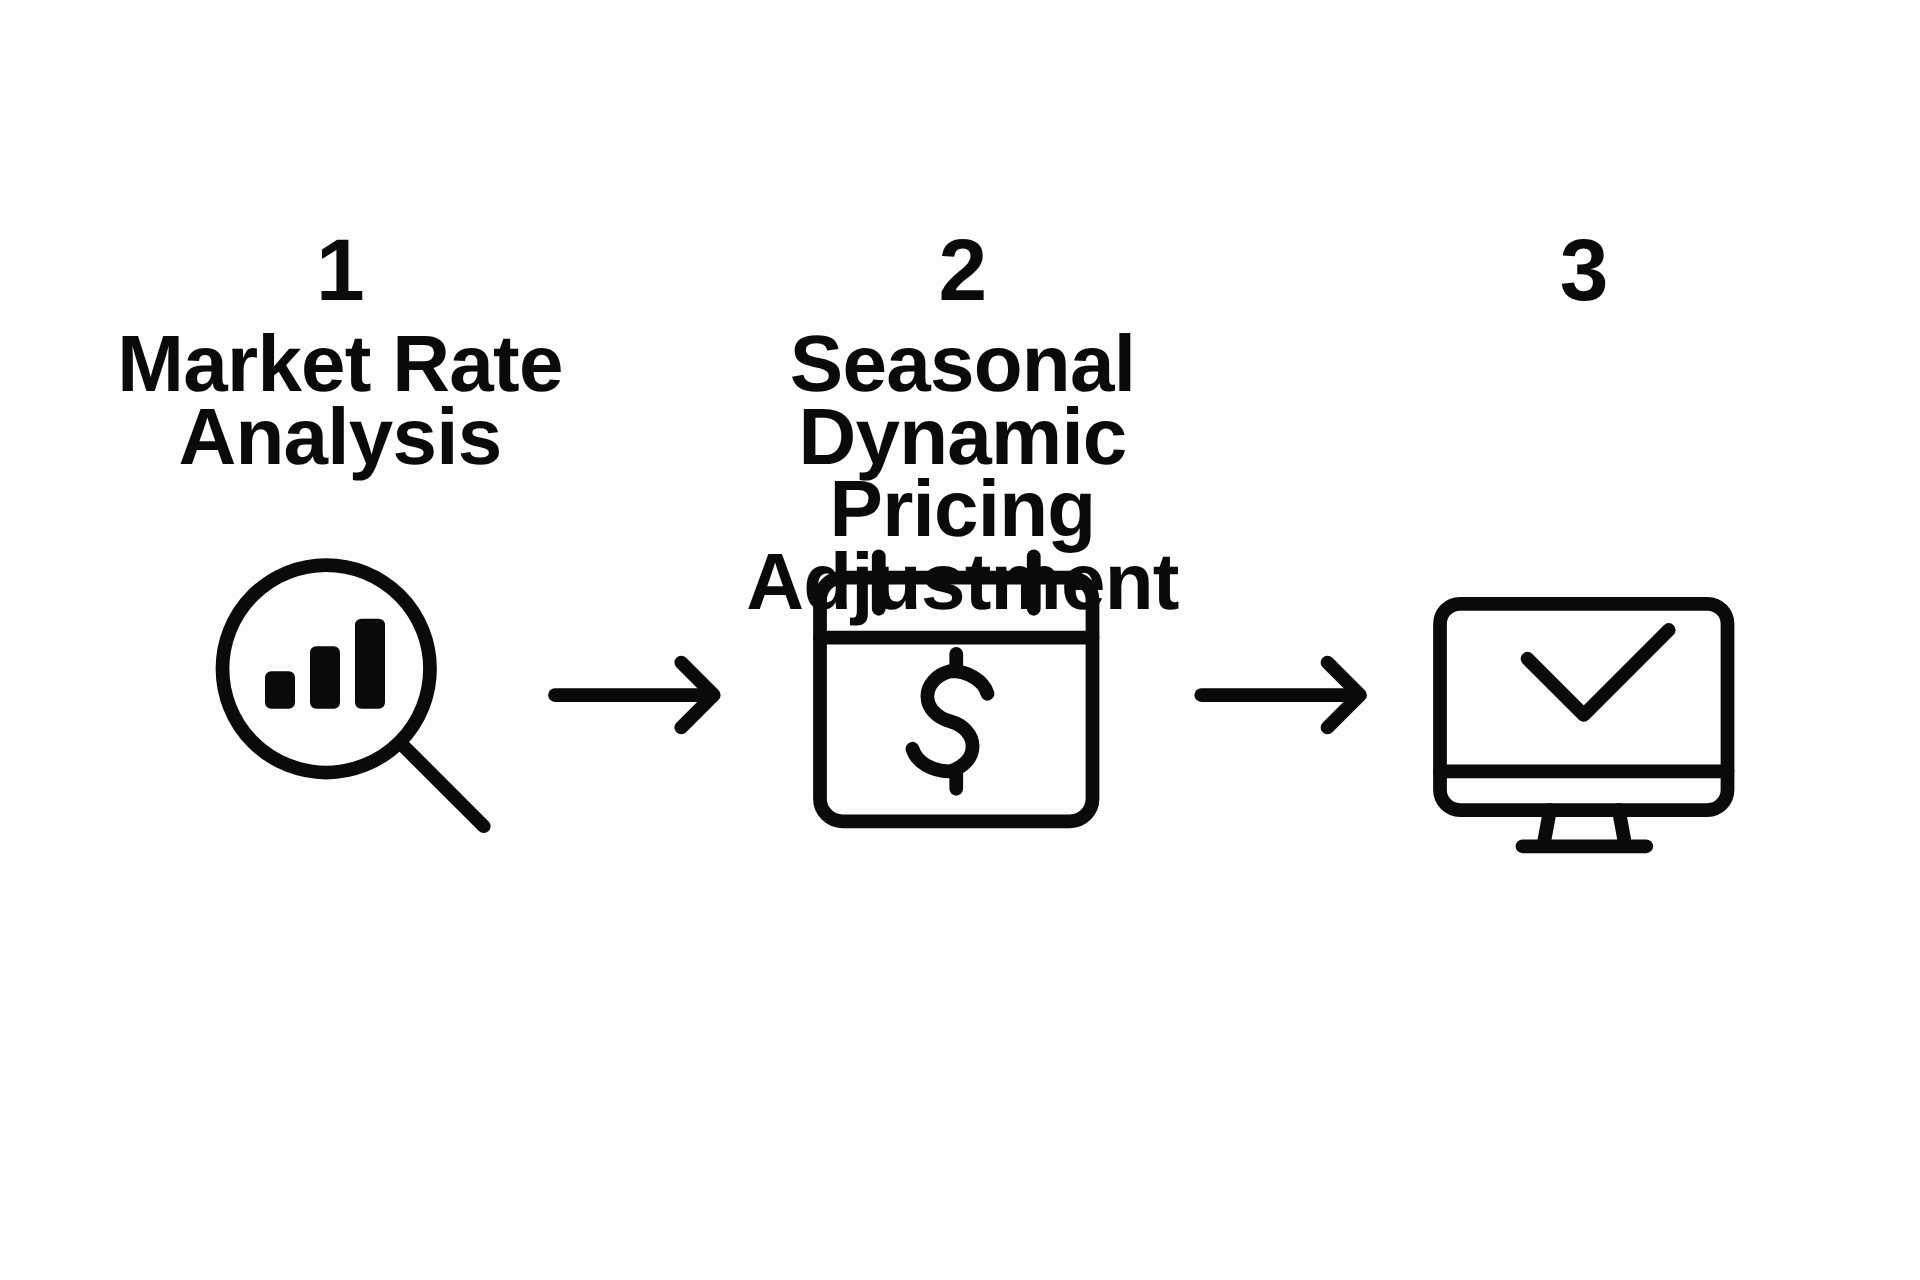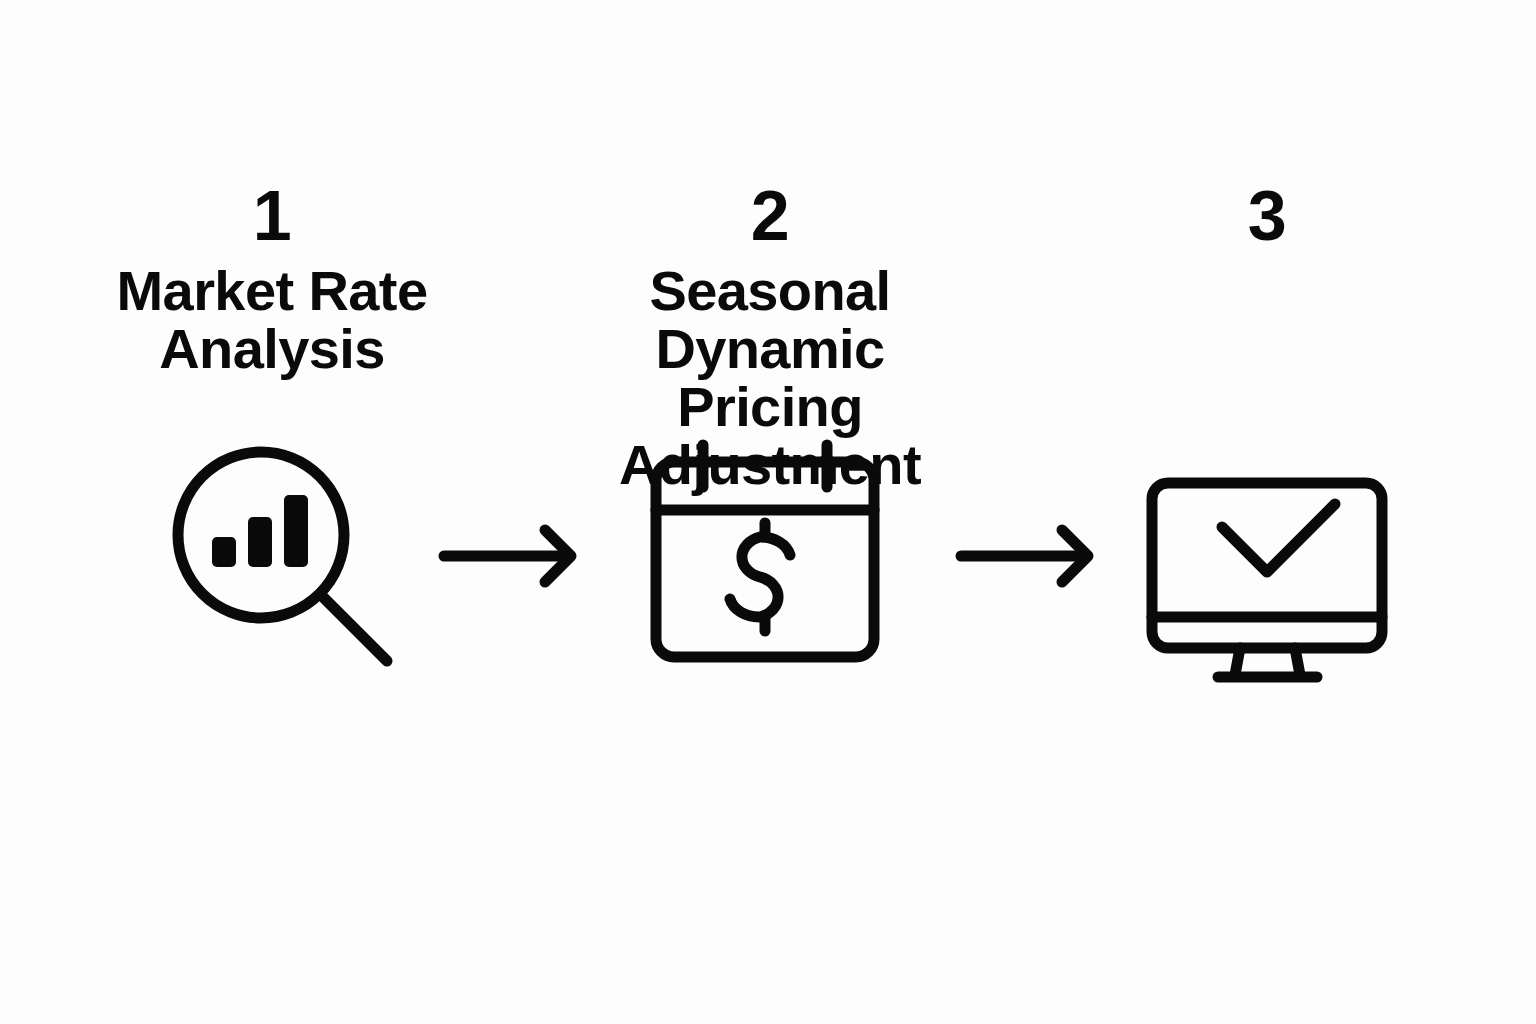--- a/index.html
+++ b/index.html
@@ -32,21 +32,21 @@
 
   .step-number {
     font-size: 70px;
     font-weight: 700;
     line-height: 72px;
     color: #0a0a0a;
     letter-spacing: -0.5px;
   }
   .step-title {
     margin-top: 10px;
-    font-size: 56px;
+    font-size: 64px;
     font-weight: 700;
     line-height: 58px;
     color: #0a0a0a;
     letter-spacing: -0.6px;
     white-space: pre-line;
   }
 
   
   .icon-wrap {
     position: absolute;

